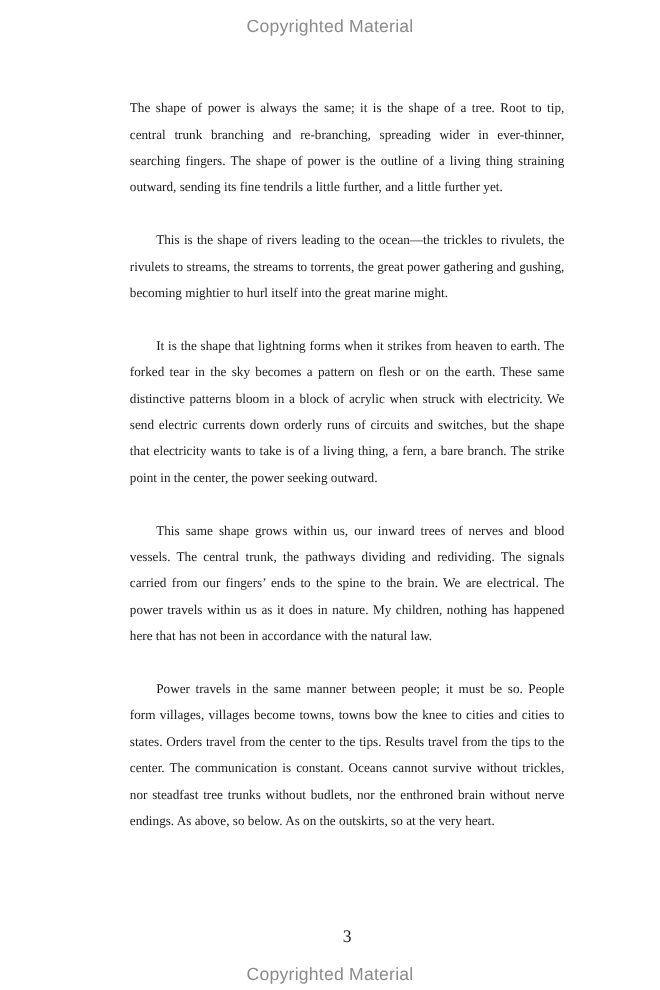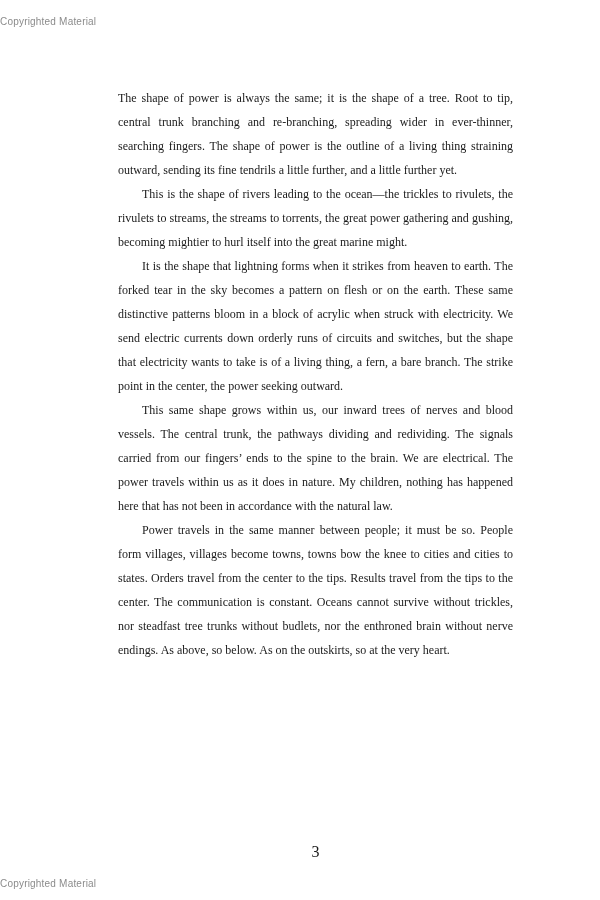--- a/index.html
+++ b/index.html
@@ -14,22 +14,23 @@
     margin: 0 auto;
     background: #ffffff;
     font-family: "Liberation Serif", serif;
     color: #1a1a1a;
     overflow: hidden;
   }
   .copyright {
     position: absolute;
     left: 0;
     width: 100%;
+    text-align: center;
     font-family: "Liberation Sans", sans-serif;
-    font-size: 10px;
+    font-size: 16px;
     letter-spacing: 0.2px;
     color: #8b8b8b;
   }
   .copyright.top { top: 16px; }
   .copyright.bottom { top: 878px; }
   .text-block {
     position: absolute;
     top: 86px;
     left: 118px;
     width: 395px;
@@ -37,20 +38,21 @@
     font-size: 12px;
     line-height: 24px;
     color: #1a1a1a;
   }
   .text-block p {
     margin: 0;
     padding: 0;
   }
   .text-block p.indent {
     text-indent: 24px;
+    margin-top: 24px;
   }
   .page-number {
     position: absolute;
     top: 843px;
     left: 118px;
     width: 395px;
     text-align: center;
     font-size: 16px;
     color: #1a1a1a;
   }

